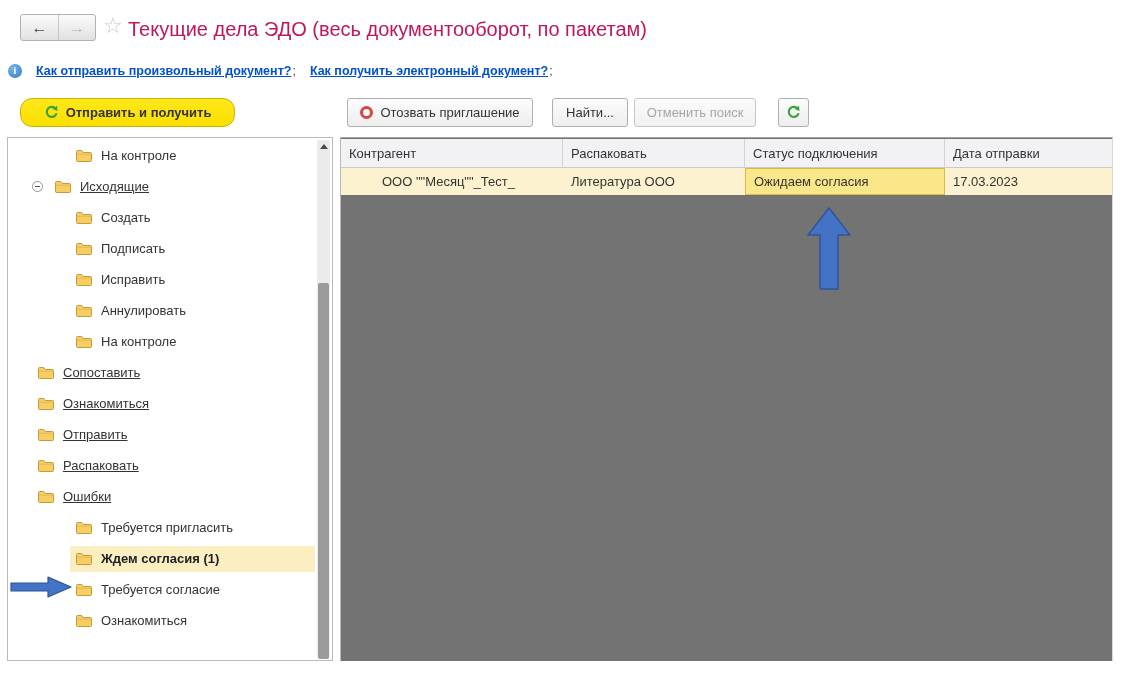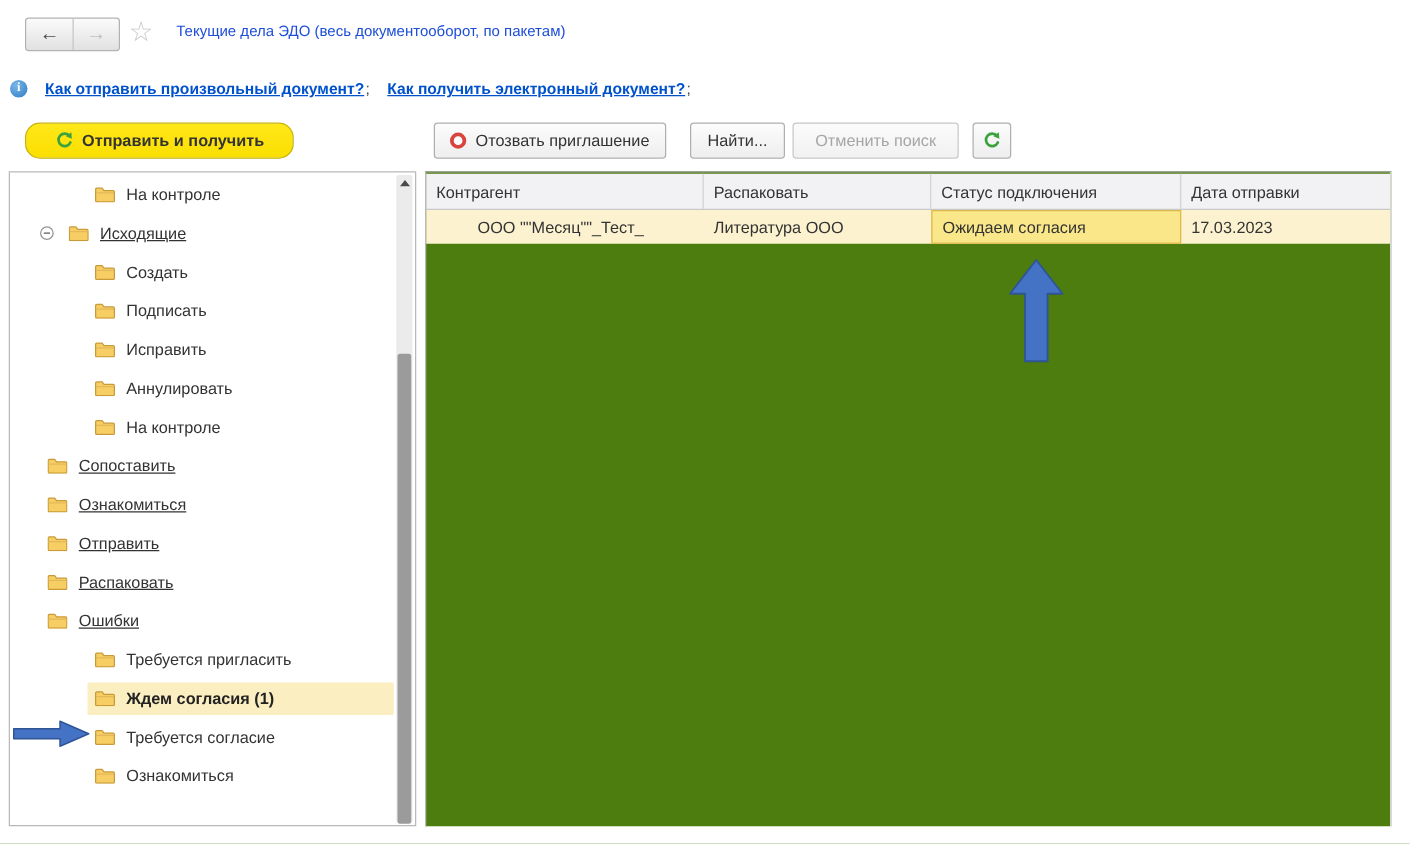--- a/index.html
+++ b/index.html
@@ -15,40 +15,40 @@
     width:1128px;height:675px;position:relative;overflow:hidden;background:#fff;
     font-family:"Liberation Sans", sans-serif;font-size:13px;color:#333;
   }
   
   .navgroup{position:absolute;left:20px;top:14px;height:27px;display:flex;
     border:1px solid #B2B2B2;border-radius:3px;background:linear-gradient(#FBFBFB,#E1E1E1);overflow:hidden;}
   .navbtn{width:37px;display:flex;align-items:center;justify-content:center;
     font-size:16px;font-weight:bold;color:#4A4A4A;cursor:default;}
   .navbtn.disabled{color:#BDBDBD;border-left:1px solid #C6C6C6;}
   .star{position:absolute;left:103px;top:13px;font-size:22px;color:#C9C9C9;}
-  .title{position:absolute;left:141px;top:18px;font-size:12px;color:#1d4ed8;white-space:nowrap;}
+  .title{position:absolute;left:128px;top:18px;font-size:20px;color:#be185d;white-space:nowrap;}
   
   .help-row{position:absolute;left:8px;top:62px;height:18px;display:flex;align-items:center;}
   .info-icon{width:14px;height:14px;border-radius:50%;flex:0 0 14px;
     background:radial-gradient(circle at 35% 30%,#7AB6E8,#2E7CC4);
     color:#fff;font-weight:bold;font-size:10px;line-height:14px;text-align:center;
     font-family:"Liberation Serif",serif;}
   .help-link{color:var(--c-link);font-weight:bold;text-decoration:underline;
     font-size:12.5px;margin-left:14px;cursor:pointer;white-space:nowrap;}
   .help-link + .sep{margin-left:1px;}
   .sep{color:#444;font-size:12.5px;}
   
   .btn{position:absolute;top:98px;height:29px;display:flex;align-items:center;justify-content:center;
     background:linear-gradient(#FCFCFC,#EEEEEE);border:1px solid #AFAFAF;border-radius:3px;
     font-size:13px;color:#333;gap:7px;cursor:default;white-space:nowrap;}
   #btn-send{left:20px;width:215px;font-weight:bold;
     background:linear-gradient(#FFE81A,var(--c-accent-yellow));border-color:var(--c-accent-yellow-border);border-radius:12px;}
   #btn-revoke{left:347px;width:186px;}
   #btn-find{left:552px;width:76px;}
-  #btn-cancel{left:634px;width:133px;color:#A6A6A6;border-color:#C6C6C6;background:linear-gradient(#FBFBFB,#F1F1F1);}
+  #btn-cancel{left:634px;width:122px;color:#A6A6A6;border-color:#C6C6C6;background:linear-gradient(#FBFBFB,#F1F1F1);}
   #btn-refresh{left:778px;width:31px;}
   .icon-stop{width:13px;height:13px;border:3.5px solid var(--c-red-icon);border-radius:50%;background:#fff;}
   .icon-refresh{width:15px;height:15px;display:inline-block;}
   
   #sidebar{position:absolute;left:7px;top:137px;width:326px;height:524px;
     border:1px solid #B9B9B9;background:#fff;overflow:hidden;}
   #tree{position:absolute;left:0;top:2px;right:17px;}
   .tree-row{height:31px;display:flex;align-items:center;}
   .tree-row.level1{padding-left:24px;text-decoration:underline;}
   .tree-row.level2{padding-left:62px;}
@@ -60,21 +60,21 @@
   .folder{width:16px;height:13px;flex:0 0 16px;display:inline-block;}
   .tree-label{font-size:13px;color:#333;white-space:nowrap;}
   .tree-label.bold{font-weight:bold;color:#222;}
   
   #sb{position:absolute;top:2px;right:2px;bottom:2px;width:13px;background:#EBEBEB;border-radius:2px;}
   .sb-up{position:absolute;top:0;left:0;right:0;height:13px;display:flex;align-items:center;justify-content:center;}
   .sb-up::after{content:'';border-left:4px solid transparent;border-right:4px solid transparent;border-bottom:5px solid #4A4A4A;}
   .sb-thumb{position:absolute;left:1px;right:1px;top:143px;height:376px;background:#9B9B9B;border-radius:2px;}
   
   #gridpanel{position:absolute;left:340px;top:137px;width:773px;height:524px;
-    border-top:1px solid #A5A5A5;border-left:1px solid #B9B9B9;border-right:1px solid #D6D6D6;background:#4d7c0f;}
+    border-top:1px solid #A5A5A5;border-left:1px solid #B9B9B9;border-right:1px solid #D6D6D6;background:#737373;}
   .ghead{display:flex;height:29px;background:#F2F2F4;border-bottom:1px solid #C9C9C9;margin-top:1px;}
   .hcell{display:flex;align-items:center;padding:0 8px;border-right:1px solid #D2D2D2;
     font-size:13px;color:#333;white-space:nowrap;overflow:hidden;}
   .hcell:last-child{border-right:none;flex:1;}
   .grow{display:flex;height:27px;background:var(--c-row-cream);}
   .gcell{display:flex;align-items:center;padding:0 8px;font-size:13px;color:#333;
     white-space:nowrap;overflow:hidden;}
   .col0{width:222px;}.col1{width:182px;}.col2{width:200px;}.col3{flex:1;}
   .gcell.col0{padding-left:41px;}
   .gcell.col2{background:var(--c-status-yellow);border:1px solid var(--c-status-border);}

